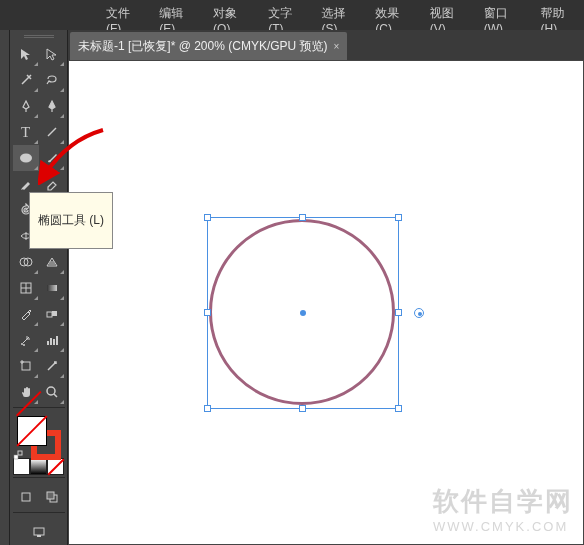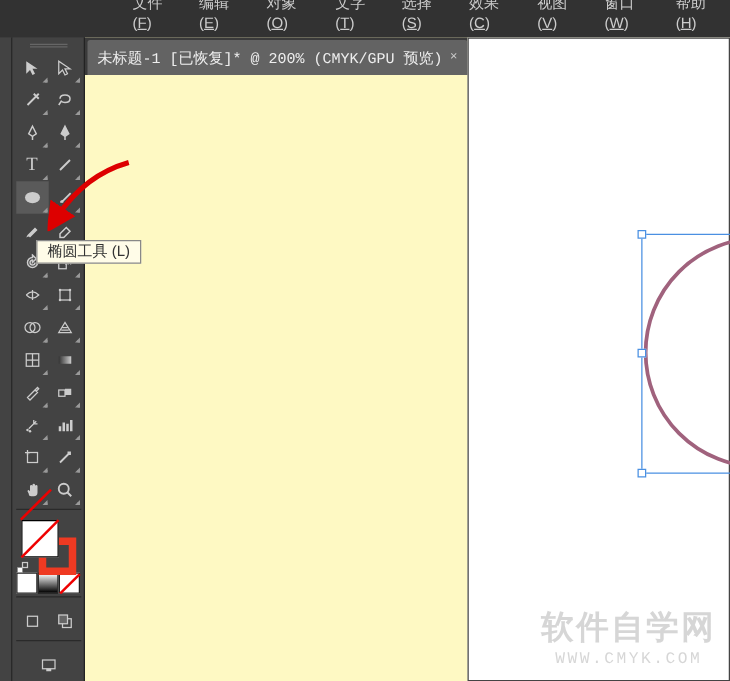--- a/index.html
+++ b/index.html
@@ -29,21 +29,21 @@
       font-style: italic;
     }
     .home-icon {
       color: #ccc;
       font-size: 16px;
     }
     .menubar {
       height: 26px;
       background: #323232;
       display: flex;
-      align-items: flex-end;
+      align-items: flex-start;
       padding-left: 100px;
       gap: 5px;
       position: absolute;
       top: 2px;
       left: 0;
       width: 100%;
     }
     .menu-item {
       color: #ccc;
       font-size: 12px;
@@ -161,24 +161,23 @@
     .small-swatch {
       width: 17px; height: 17px;
       border: 1px solid #222;
     }
     .mode-row {
       display: flex;
       margin-top: 4px;
     }
     .main-panel {
       flex: 1;
-      background: #fef9c3;
-      display: flex;
-      flex-direction: row;
-      font-family: Liberation Mono, monospace;
+      background: #ef4444;
+      display: flex;
+      flex-direction: column;
     }
     .tab-bar {
       height: 30px;
       background: #3a3a3a;
       display: flex;
       align-items: flex-end;
     }
     .tab {
       height: 28px;
       background: #636363;
@@ -247,37 +246,37 @@
       top: 3px; left: 3px;
       width: 4px; height: 4px;
       background: #4a90e2;
       border-radius: 50%;
     }
     .tooltip {
       position: absolute;
       left: 29px; top: 192px;
       background: #fffce8;
       border: 1px solid #888;
-      padding: 0 8px;
+      padding: 19px 8px;
       font-size: 12px;
       color: #333;
       z-index: 200;
       white-space: nowrap;
     }
     .arrow-annotation {
       position: absolute;
       left: 38px; top: 125px;
       width: 70px; height: 60px;
       z-index: 100;
       pointer-events: none;
     }
     .watermark {
       position: absolute;
       right: 10px; bottom: 10px;
-      text-align: center;
+      text-align: left;
       color: rgba(180,180,180,0.55);
       z-index: 50;
     }
     .watermark .wm1 { font-size: 26px; font-weight: bold; letter-spacing: 2px; }
     .watermark .wm2 { font-size: 13px; letter-spacing: 2px; }
     .sep { width: 52px; height: 1px; background: #2a2a2a; margin: 2px 0; }
   </style>
 </head>
 <body>
 

